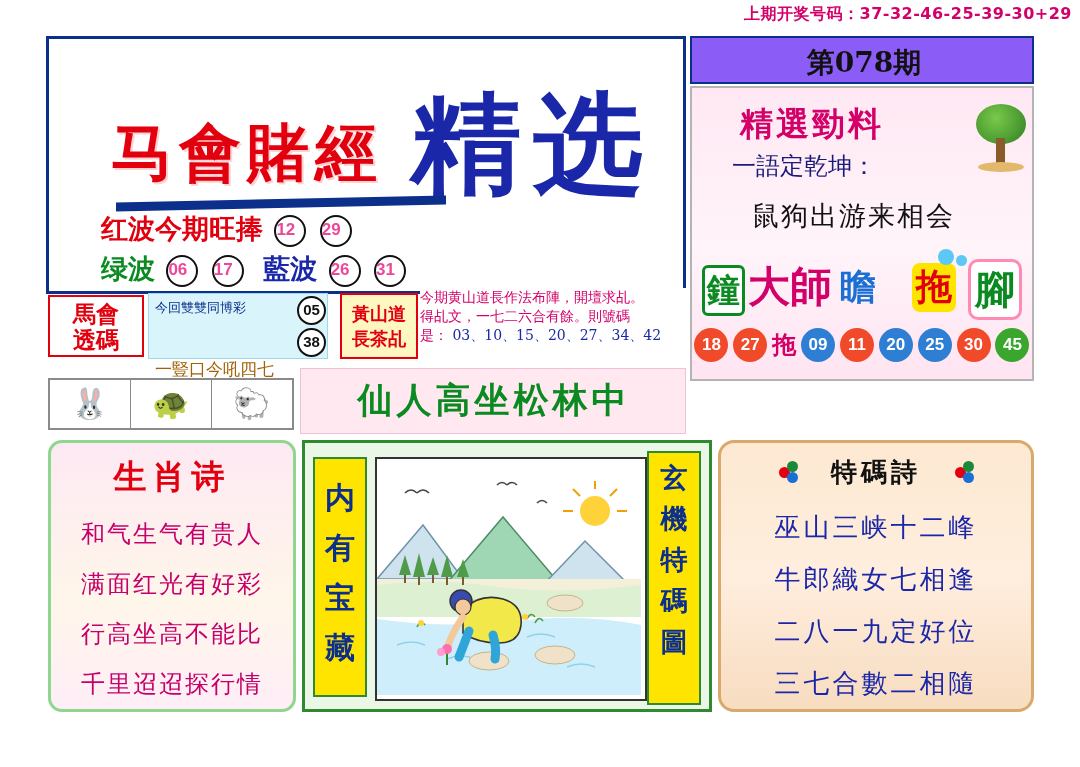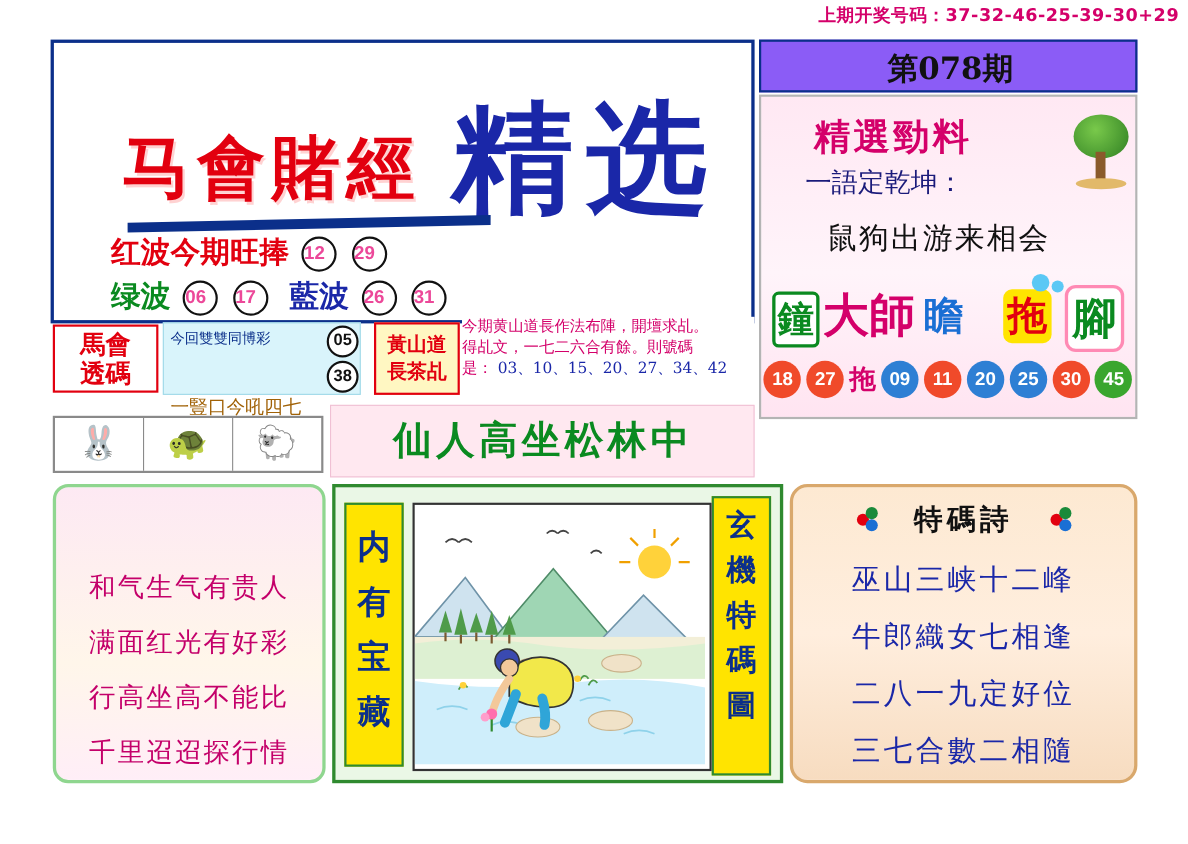--- a/index.html
+++ b/index.html
@@ -394,20 +394,21 @@
     <div class="zcell">
       <div class="emoji">🐑</div>
     </div>
   </div>
 
   <div class="xianren">
     <div class="xianren-txt">仙人高坐松林中</div>
   </div>
 
   <div class="poem-box">
+    <div class="poem-title">生肖诗</div>
     <div class="poem-lines">
       <div class="poem-line">和气生气有贵人</div>
       <div class="poem-line">满面红光有好彩</div>
       <div class="poem-line">行高坐高不能比</div>
       <div class="poem-line">千里迢迢探行情</div>
     </div>
   </div>
 
   <div class="pic-box">
     <div class="vert-left">

